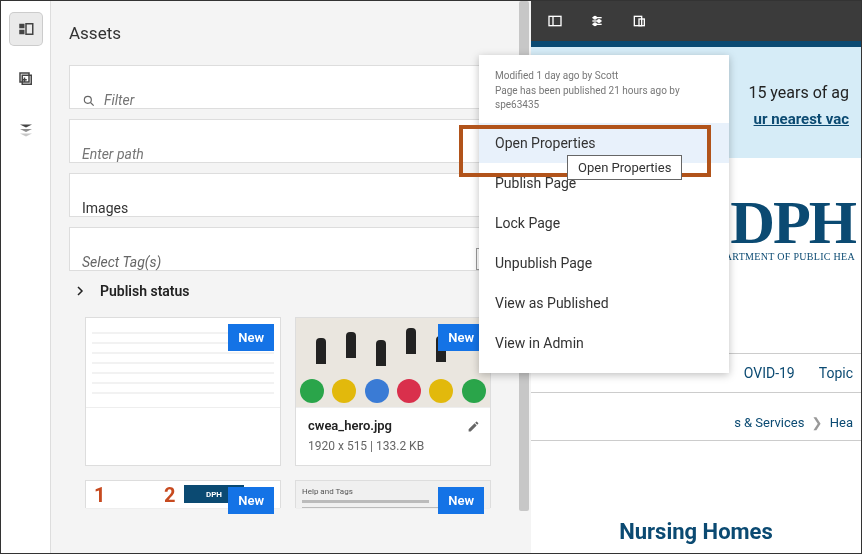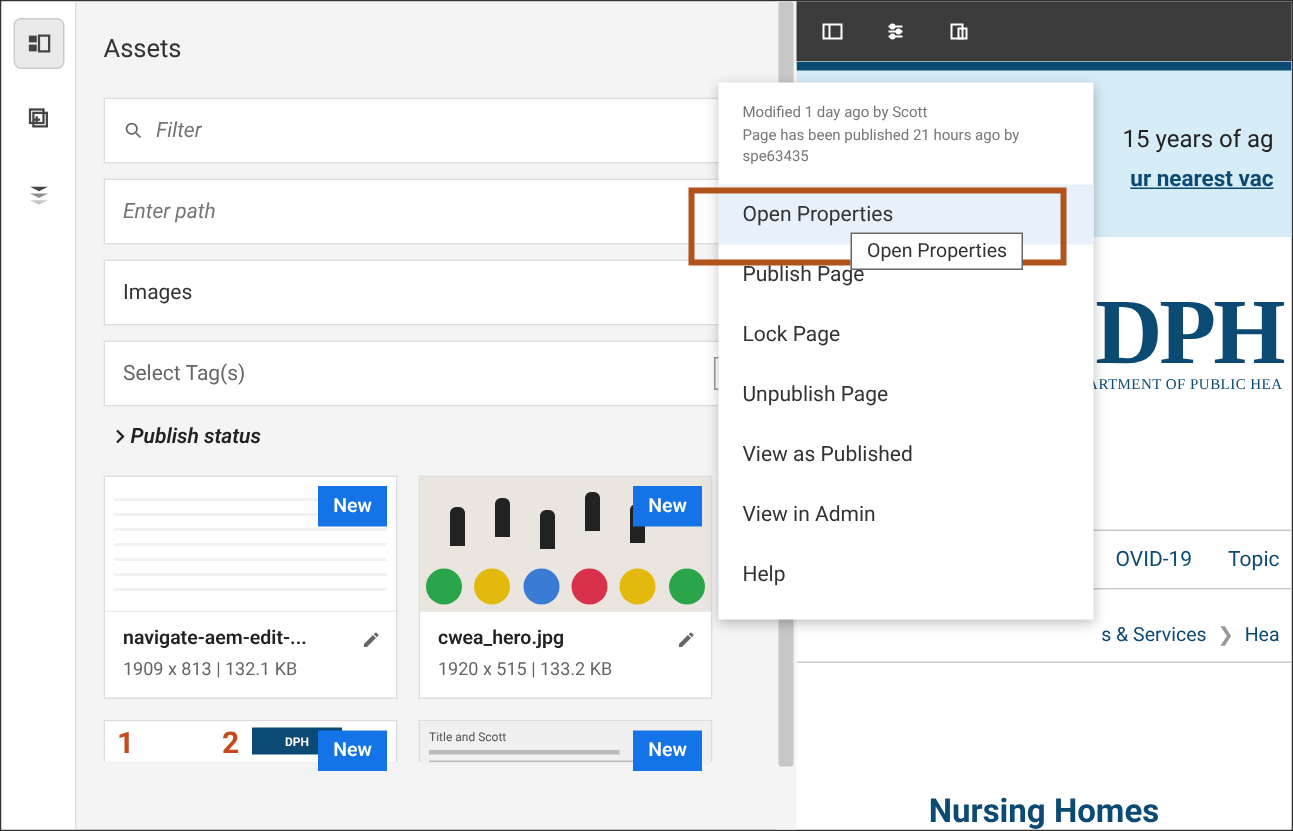--- a/index.html
+++ b/index.html
@@ -8,29 +8,29 @@
 
 
 .rail { position:absolute; left:0; top:0; width:50px; height:552px; background:#fff; border-right:1px solid #ddd; display:flex; flex-direction:column; align-items:center; padding-top:12px; gap:18px; z-index:5; }
 .rail-item { width:32px; height:32px; display:flex; align-items:center; justify-content:center; color:#444; cursor:pointer; border-radius:4px; }
 .rail-item.active { background:#eaeaea; box-shadow:0 0 0 1px #ccc; }
 .rail-item svg { width:18px; height:18px; }
 
 
 .assets { position:absolute; left:50px; top:0; width:480px; height:552px; background:#f4f4f4; padding:22px 18px 0 18px; overflow:hidden; }
 .assets-title { font-size:17px; color:#333; margin-bottom:22px; }
-.field { background:#fff; border:1px solid #ddd; height:44px; margin-bottom:10px; display:flex; align-items:center; padding:0 12px; font-size:14px; color:#333; }
+.field { background:#fff; border:1px solid #ddd; height:44px; margin-bottom:10px; display:flex; align-items:flex-end; padding:0 12px; font-size:14px; color:#333; }
 .field.filter svg { width:14px; height:14px; margin-right:8px; color:#666; }
 .field input { border:none; outline:none; flex:1; font-size:14px; color:#333; background:transparent; font-style:italic; }
 .field.tags { justify-content:space-between; }
 .tags-icon { width:24px; height:22px; background:#fff; border:1px solid #999; display:flex; align-items:center; justify-content:center; font-size:11px; }
-.publish-row { display:flex; align-items:center; gap:2px; font-size:14px; font-weight:600; color:#222; margin:12px 0 18px 6px; cursor:pointer;font-style:italic; }
+.publish-row { display:flex; align-items:center; gap:15px; font-size:14px; font-weight:600; color:#222; margin:12px 0 18px 6px; cursor:pointer; }
 .publish-row svg { width:10px; height:10px; }
 
-.cards { display:flex; flex-wrap:wrap; gap:14px; }
+.cards { display:flex; flex-wrap:wrap; gap:14px;margin-left:16px; }
 .card { width:196px; background:#fff; border:1px solid #ddd; position:relative; }
 .thumb { height:90px; background:#f0f0f0; border-bottom:1px solid #eee; display:flex; align-items:center; justify-content:center; overflow:hidden; position:relative; }
 .badge { position:absolute; top:6px; right:6px; background:#1473e6; color:#fff; font-size:13px; font-weight:600; padding:6px 10px; }
 .card-meta { padding:10px 12px 12px 12px; position:relative; }
 .card-name { font-size:13px; font-weight:600; color:#222; white-space:nowrap; overflow:hidden; text-overflow:ellipsis; max-width:140px; }
 .card-dim { font-size:12px; color:#666; margin-top:6px; }
 .pencil { position:absolute; right:10px; top:10px; color:#666; }
 .pencil svg { width:13px; height:13px; }
 .card.short { height:28px; }
 .card.short .thumb { height:28px; }
@@ -47,21 +47,21 @@
 
 .preview { position:absolute; left:530px; top:40px; width:330px; height:512px; background:#fff; overflow:hidden; }
 .banner { background:#d6ecf7; padding:26px 12px 30px 12px; font-size:15px; color:#0b4a72; border-top:6px solid #0b4a72; }
 .banner a { color:#0b4a72; text-decoration:underline; font-weight:700; }
 .dph { position:absolute; right:6px; top:154px; text-align:right; }
 .dph-logo { font-family:Georgia,serif; font-size:62px; font-weight:700; color:#0b4a72; letter-spacing:-2px; line-height:0.9; }
 .dph-sub { font-size:10px; font-family:Georgia,serif; color:#0b4a72; letter-spacing:0.3px; }
 .tabsline { position:absolute; top:312px; left:0; right:0; border-top:1px solid #ccc; border-bottom:1px solid #ccc; height:40px; display:flex; align-items:center; justify-content:flex-end; padding-right:8px; font-size:14px; color:#0b4a72; gap:24px; }
 .crumbs { position:absolute; top:364px; left:0; right:0; border-bottom:1px solid #ccc; padding:10px 8px; font-size:13px; color:#0b4a72; text-align:right; }
 .crumbs .sep { margin:0 4px; color:#999; }
-.nh { position:absolute; top:488px; left:0; right:0; text-align:center; font-size:22px; font-weight:700; color:#0b4a72; }
+.nh { position:absolute; top:478px; left:0; right:0; text-align:center; font-size:22px; font-weight:700; color:#0b4a72; }
 
 
 .popover { position:absolute; left:478px; top:54px; width:250px; background:#fff; box-shadow:0 2px 8px rgba(0,0,0,0.25); z-index:20; padding:14px 0 10px 0; }
 .pop-meta { padding:0 16px 10px 16px; font-size:10px; color:#777; line-height:1.45; }
 .pop-item { padding:12px 16px; font-size:14px; color:#333; cursor:pointer; }
 .pop-item.hl { background:#e8f1fb; }
 .highlight-box { position:absolute; left:458px; top:124px; width:252px; height:52px; border:4px solid #b1531a; z-index:30; pointer-events:none; }
 .tooltip { position:absolute; left:566px; top:154px; background:#fff; border:1px solid #666; padding:4px 10px; font-size:13px; color:#333; z-index:31; }
 
 
@@ -120,47 +120,40 @@
 
   <div class="field">
     <input placeholder="Enter path" style="">
   </div>
 
   <div class="field">
     <span style="font-style:normal;color:#333">Images</span>
   </div>
 
   <div class="field tags">
-    <span style="color:#666">Select Tag(s)</span>
+    <span style="font-style:italic;color:#666">Select Tag(s)</span>
     <span class="tags-icon">
       <svg width="12" height="12" viewBox="0 0 24 24" fill="none" stroke="#555" stroke-width="2">
             <rect x="4" y="4" width="16" height="16"></rect>
             <circle cx="12" cy="12" r="2" fill="#555"></circle>
           </svg>
     </span>
   </div>
 
   <div class="publish-row">
     <svg viewBox="0 0 10 10">
           <path d="M3 1 L7 5 L3 9" fill="none" stroke="#222" stroke-width="1.5"></path>
         </svg>
     <span>Publish status</span>
   </div>
 
   <div class="cards">
     <div class="card">
       <div class="thumb im1"></div>
       <div class="badge">New</div>
-      <div class="card-meta">
-        <div class="card-name">navigate-aem-edit-...</div>
-        <div class="card-dim">1909 x 813 | 132.1 KB</div>
-        <span class="pencil"><svg viewBox="0 0 24 24" fill="currentColor">
-                <path d="M3 17.25V21h3.75L17.81 9.94l-3.75-3.75L3 17.25zM20.71 7.04a1 1 0 0 0 0-1.41l-2.34-2.34a1 1 0 0 0-1.41 0l-1.83 1.83 3.75 3.75 1.83-1.83z"></path>
-              </svg></span>
-      </div>
     </div>
 
     <div class="card">
       <div class="thumb im2">
         <div class="gears">
           <div class="gear" style="background:#2aa54a"></div>
           <div class="gear" style="background:#e2b90c"></div>
           <div class="gear" style="background:#3a7bd5"></div>
           <div class="gear" style="background:#d9304c"></div>
           <div class="gear" style="background:#e2b90c"></div>
@@ -187,21 +180,21 @@
         <span class="num" style="left:8px;top:2px">1</span>
         <span class="num" style="left:78px;top:2px">2</span>
         <div style="position:absolute;left:98px;top:4px;width:60px;height:18px;background:#0b4a72;display:flex;align-items:center;justify-content:center;color:#fff;font-size:8px;font-weight:700">DPH</div>
       </div>
       <div class="badge">New</div>
     </div>
 
     <div class="card short">
       <div class="thumb im4">
         <div class="lines">
-          <div class="tt">Title and Scott</div>
+          <div class="tt">Help and Tags</div>
           <div class="ln" style="width:70%"></div>
           <div class="ln" style="width:90%"></div>
         </div>
       </div>
       <div class="badge">New</div>
     </div>
   </div>
 </div>
 
 <div class="scroll-track">
@@ -259,19 +252,18 @@
   <div class="pop-meta">
     <div>Modified 1 day ago by Scott</div>
     <div>Page has been published 21 hours ago by spe63435</div>
   </div>
   <div class="pop-item hl">Open Properties</div>
   <div class="pop-item">Publish Page</div>
   <div class="pop-item">Lock Page</div>
   <div class="pop-item">Unpublish Page</div>
   <div class="pop-item">View as Published</div>
   <div class="pop-item">View in Admin</div>
-  <div class="pop-item">Help</div>
 </div>
 
 <div class="highlight-box"></div>
 <div class="tooltip">Open Properties</div>
 
 </div>
 
 </body></html>

